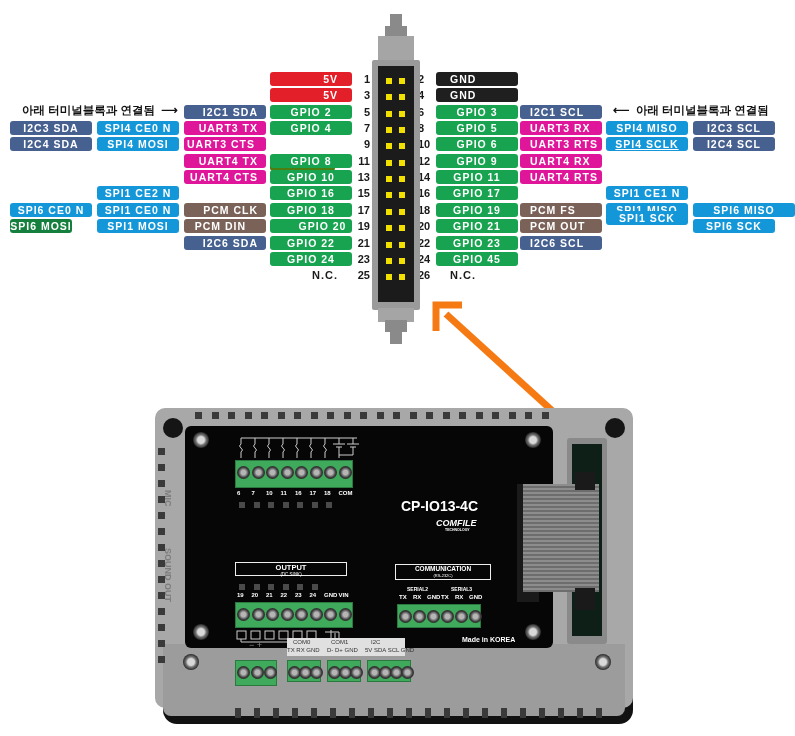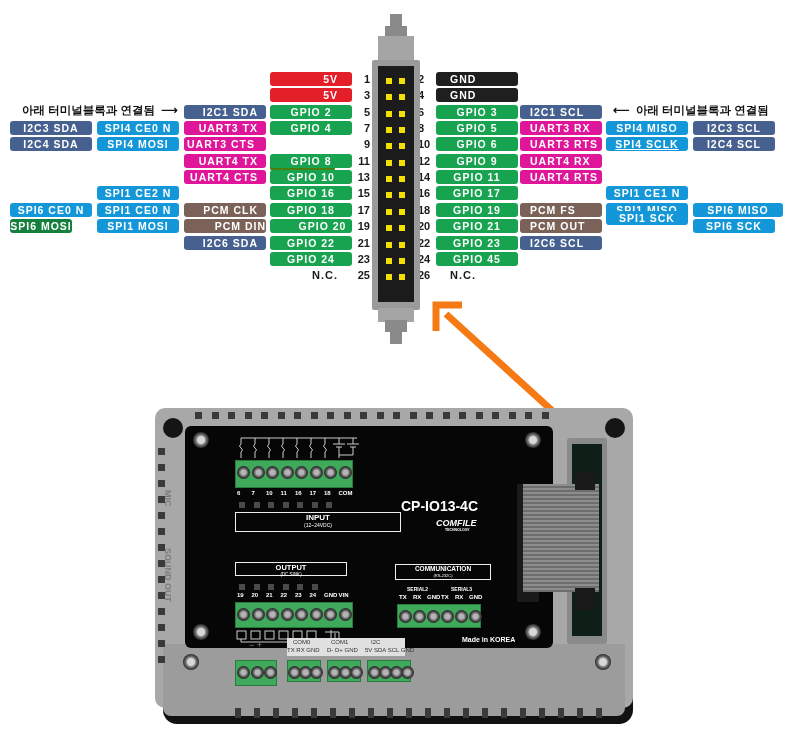--- a/index.html
+++ b/index.html
@@ -106,24 +106,24 @@
     <div class="label" style="left: 606px; top: 186.45px; width: 82px; background: rgb(20, 151, 216);">SPI1 CE1 N</div>
     <div class="pin-num odd" style="left: 350px; top: 202.8px;">17</div>
     <div class="label" style="left: 270px; width: 82px; background: rgb(23, 163, 79); top: 202.8px;">GPIO 18</div>
     <div class="label" style="left: 184px; top: 202.8px; width: 82px; background: rgb(123, 98, 88); text-align: right; padding-right: 8px;">PCM CLK</div>
     <div class="label" style="left: 97px; top: 202.8px; width: 82px; background: rgb(20, 151, 216);">SPI1 CE0 N</div>
     <div class="label" style="left: 10px; top: 202.8px; width: 82px; background: rgb(20, 151, 216);">SPI6 CE0 N</div>
     <div class="pin-num even" style="left: 418px; top: 202.8px;">18</div>
     <div class="label" style="left: 436px; width: 82px; background: rgb(23, 163, 79); top: 202.8px;">GPIO 19</div>
     <div class="label" style="left: 520px; top: 202.8px; width: 82px; background: rgb(123, 98, 88); text-align: left; padding-left: 10px;">PCM FS</div>
     <div class="label" style="left: 606px; top: 202.8px; width: 82px; background: rgb(20, 151, 216);">SPI1 MISO</div>
-    <div class="label" style="left: 693px; top: 202.8px; width: 90px; background: rgb(20, 151, 216);">SPI6 MISO</div>
+    <div class="label" style="left: 693px; top: 202.8px; width: 102px; background: rgb(20, 151, 216);">SPI6 MISO</div>
     <div class="pin-num odd" style="left: 350px; top: 219.15px;">19</div>
     <div class="label" style="left: 270px; width: 82px; background: rgb(23, 163, 79); top: 219.15px; padding-left: 23px;">GPIO 20</div>
-    <div class="label" style="left: 184px; top: 219.15px; width: 82px; background: rgb(123, 98, 88); text-align: right; padding-right: 0;">PCM DIN</div>
+    <div class="label" style="left: 184px; top: 219.15px; width: 82px; background: rgb(123, 98, 88); text-align: right; padding-right: 20px;">PCM DIN</div>
     <div class="label" style="left: 97px; top: 219.15px; width: 82px; background: rgb(20, 151, 216);">SPI1 MOSI</div>
     <div class="label" style="left: 10px; top: 219.15px; width: 62px; background: #15803d;">SPI6 MOSI</div>
     <div class="pin-num even" style="left: 418px; top: 219.15px;">20</div>
     <div class="label" style="left: 436px; width: 82px; background: rgb(23, 163, 79); top: 219.15px;">GPIO 21</div>
     <div class="label" style="left: 520px; top: 219.15px; width: 82px; background: rgb(123, 98, 88); text-align: left; padding-left: 10px;">PCM OUT</div>
     <div class="label" style="left: 606px; top: 211px; width: 82px; background: rgb(20, 151, 216);">SPI1 SCK</div>
     <div class="label" style="left: 693px; top: 219.15px; width: 82px; background: rgb(20, 151, 216);">SPI6 SCK</div>
     <div class="pin-num odd" style="left: 350px; top: 235.5px;">21</div>
     <div class="label" style="left: 270px; width: 82px; background: rgb(23, 163, 79); top: 235.5px;">GPIO 22</div>
     <div class="label" style="left: 184px; top: 235.5px; width: 82px; background: rgb(70, 96, 143); text-align: right; padding-right: 8px;">I2C6 SDA</div>
@@ -305,24 +305,20 @@
       </div>
     <div id="input-leds" style="position:absolute;left:50px;top:76px;width:118px;height:8px;">
         <div class="led" style="left: 4px;"></div>
         <div class="led" style="left: 18.5px;"></div>
         <div class="led" style="left: 33px;"></div>
         <div class="led" style="left: 47.5px;"></div>
         <div class="led" style="left: 62px;"></div>
         <div class="led" style="left: 76.5px;"></div>
         <div class="led" style="left: 91px;"></div>
       </div>
-    <div class="pcb-box" style="left:50px;top:86px;width:166px;height:20px;">
-      <div style="font-size:8px;font-weight:bold;line-height:9px;">INPUT</div>
-      <div style="font-size:5px;line-height:7px;">(12~24VDC)</div>
-    </div>
 
     <div class="pcb-text" style="left:216px;top:72px;font-size:14px;">CP-IO13-4C</div>
     <div class="pcb-text" style="left:251px;top:92px;font-size:9px;font-style:italic;">COMFILE</div>
     <div class="pcb-text" style="left:260px;top:102px;font-size:3.5px;">TECHNOLOGY</div>
 
     <div class="pcb-box" style="left:50px;top:136px;width:112px;height:14px;">
       <div style="font-size:7.5px;font-weight:bold;line-height:9px;">OUTPUT</div>
       <div style="font-size:4.5px;line-height:6px;">(DC SINK)</div>
     </div>
     <div id="output-leds" style="position:absolute;left:50px;top:158px;width:118px;height:8px;">

